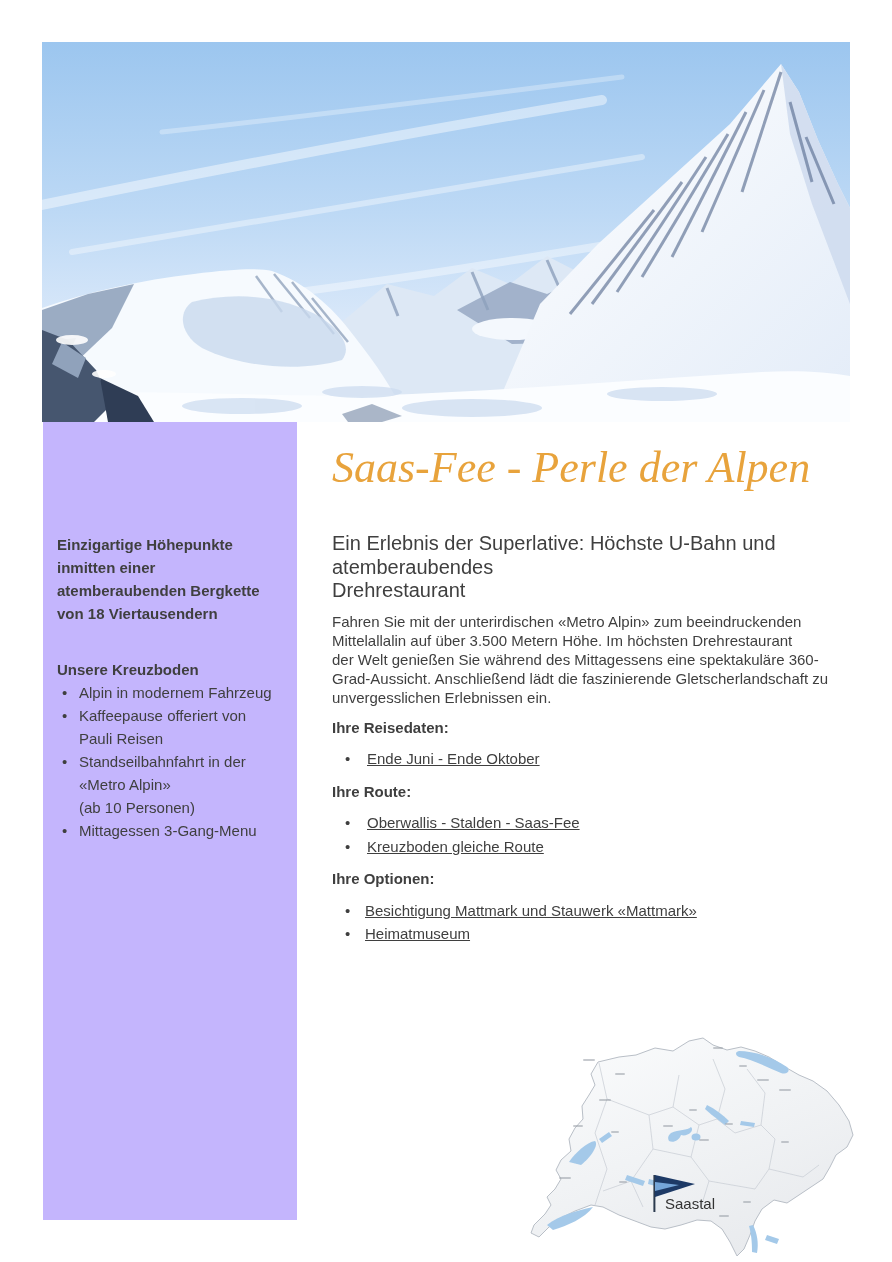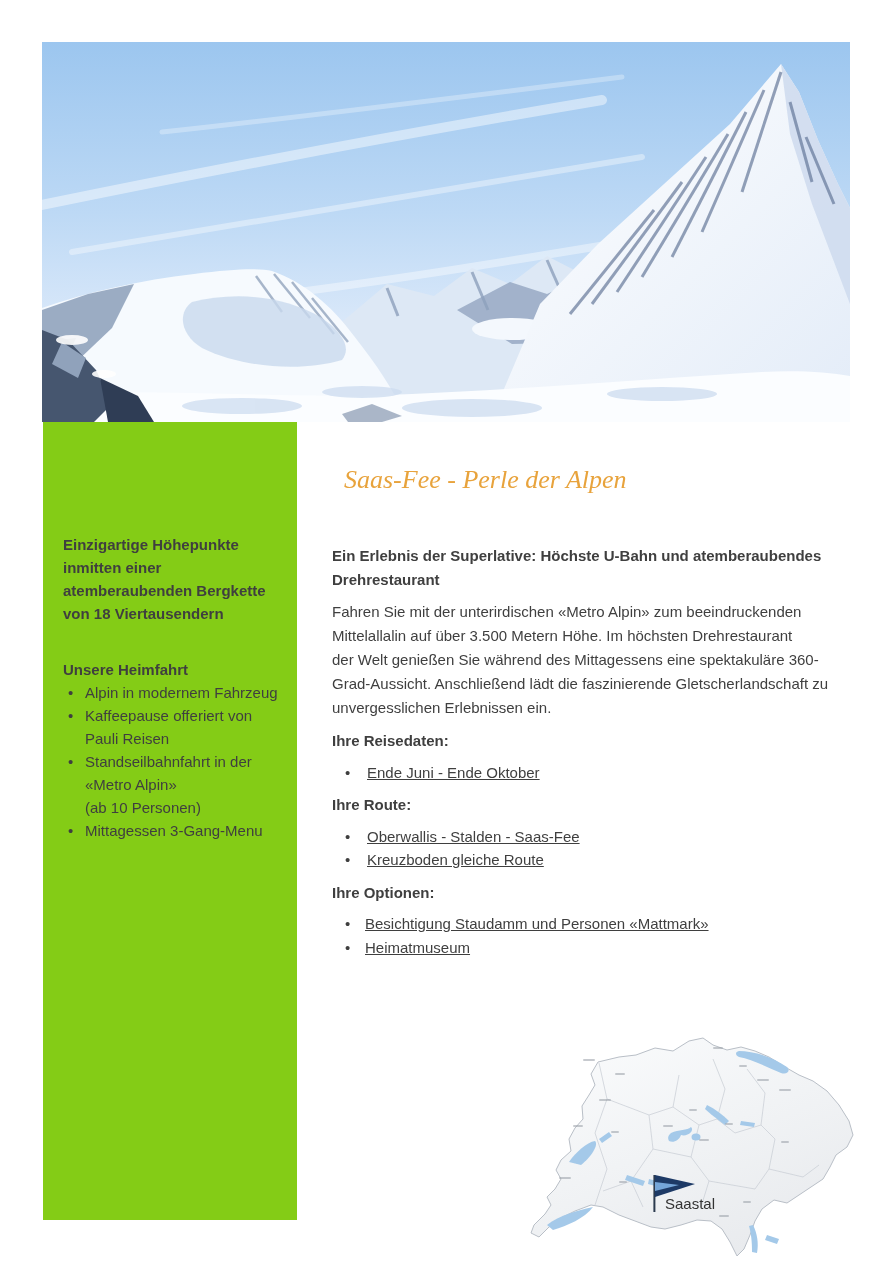--- a/index.html
+++ b/index.html
@@ -7,46 +7,46 @@
     width:892px;height:1262px;background:#ffffff;position:relative;
     font-family:"Liberation Sans","DejaVu Sans",sans-serif;color:#3f3f3f;
     overflow:hidden;
   }
   .hero{
     position:absolute;left:42px;top:42px;width:808px;height:380px;overflow:hidden;
   }
   .hero svg{display:block;width:100%;height:100%;}
   .sidebar{
     position:absolute;left:43px;top:422px;width:254px;height:798px;
-    background:#84cc16;box-sizing:border-box;padding:111px 12px 0 20px;
+    background:#c4b5fd;box-sizing:border-box;padding:111px 12px 0 14px;
   }
   .sidebar .intro{
     font-weight:bold;font-size:15px;line-height:23px;white-space:pre-line;margin:0;
   }
   .sidebar .list-heading{
     font-weight:bold;font-size:15px;line-height:23px;margin:33px 0 0 0;
   }
   .sidebar ul{list-style:none;margin:0;padding:0;}
   .sidebar li{
     position:relative;padding-left:22px;font-size:15px;line-height:23px;
     white-space:pre-line;
   }
   .sidebar li::before{content:"\2022";position:absolute;left:5px;}
   .main{position:absolute;left:332px;top:448px;width:500px;}
   .title{
     font-family:"Liberation Serif","DejaVu Serif",serif;font-style:italic;
-    font-weight:normal;color:#e8a33c;font-size:26px;line-height:40px;margin:12px;
+    font-weight:normal;color:#e8a33c;font-size:44px;line-height:40px;margin:0;
   }
   .subtitle{
-    font-weight:bold;font-size:15px;line-height:23.5px;margin:44px 0 0 0;
+    font-weight:normal;font-size:20px;line-height:23.5px;margin:44px 0 0 0;
     white-space:pre-line;
   }
   .section{margin-top:9px;}
   .section .sec-heading{font-weight:bold;font-size:15px;line-height:23.5px;margin:0;}
-  .section p{font-size:15px;line-height:24px;margin:0;white-space:pre-line;}
+  .section p{font-size:15px;line-height:19px;margin:0;white-space:pre-line;}
   .section ul{list-style:none;margin:8px;padding:0;text-decoration:underline;}
   .section li{position:relative;padding-left:25px;font-size:15px;line-height:23.5px;}
   .section li::before{content:"\2022";position:absolute;left:5px;}
   .section li.indent-more{padding-left:27px;}
   .map{position:absolute;left:503px;top:1029px;width:352px;height:240px;}
   .map svg{display:block;width:100%;height:100%;}
   .map text{font-family:"Liberation Sans","DejaVu Sans",sans-serif;}
 </style>
 </head>
 <body>
@@ -124,21 +124,21 @@
     </g>
     <path d="M300,372 L330,362 L360,374 L340,380 L306,380 Z" fill="#7e90ab" opacity="0.65"></path>
   </svg>
 </div>
 
 <div class="sidebar">
   <p class="intro">Einzigartige Höhepunkte
 inmitten einer
 atemberaubenden Bergkette
 von 18 Viertausendern</p>
-  <p class="list-heading">Unsere Heimfahrt</p>
+  <p class="list-heading">Unsere Kreuzboden</p>
   <ul>
     <li>Alpin in modernem Fahrzeug</li>
     <li>Kaffeepause offeriert von
 Pauli Reisen</li>
     <li>Standseilbahnfahrt in der
 «Metro Alpin»
 (ab 10 Personen)</li>
     <li>Mittagessen 3-Gang-Menu</li>
   </ul>
 </div>
@@ -167,21 +167,21 @@
     <p class="sec-heading">Ihre Route:</p>
     <ul>
       <li class="indent-more"> Oberwallis - Stalden - Saas-Fee</li>
       <li class="indent-more"> Kreuzboden gleiche Route</li>
     </ul>
   </div>
 
   <div class="section">
     <p class="sec-heading">Ihre Optionen:</p>
     <ul>
-      <li>Besichtigung Staudamm und Personen «Mattmark»</li>
+      <li>Besichtigung Mattmark und Stauwerk «Mattmark»</li>
       <li>Heimatmuseum</li>
     </ul>
   </div>
 </div>
 
 <div class="map">
   <svg viewBox="0 0 352 240" preserveAspectRatio="none">
     <defs>
       <linearGradient id="land" x1="0" y1="0" x2="0.6" y2="1">
         <stop offset="0" stop-color="#fbfcfd"></stop>

